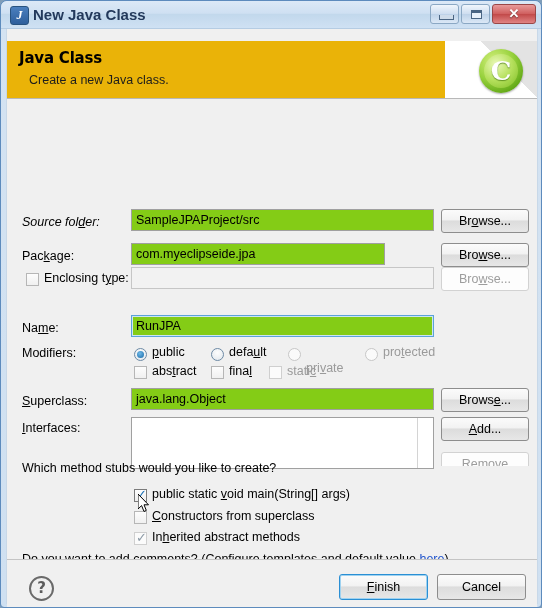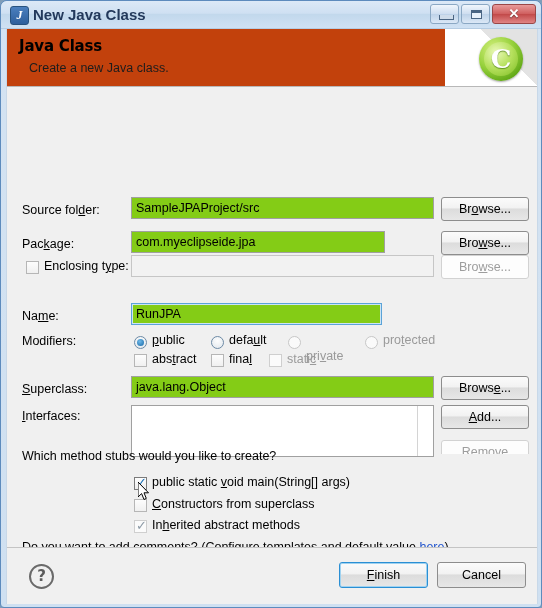--- a/index.html
+++ b/index.html
@@ -29,21 +29,21 @@
   .wb .max-glyph{position:absolute;left:9px;top:5px;width:11px;height:9px;box-sizing:border-box;
     border:1px solid #4a6583;border-top-width:3px;background:#e9f1fa;}
   .wb .x-glyph{position:absolute;left:0;top:0;width:42px;height:18px;line-height:18px;text-align:center;
     color:#fff;font-weight:bold;font-size:13px;font-family:"Liberation Sans",sans-serif;
     text-shadow:0 1px 1px rgba(0,0,0,.45);}
 
   
   .client{position:absolute;left:5px;top:28px;width:532px;height:575px;background:#f0f0f0;
     box-sizing:border-box;border-left:1px solid #c8d8e8;border-right:1px solid #c8d8e8;}
 
-  .header{position:relative;height:57px;background:#c2410c;border-bottom:1px solid #b8b8b8;overflow:hidden;}
+  .header{position:relative;height:57px;background:#eab308;border-bottom:1px solid #b8b8b8;overflow:hidden;margin-top:12px;}
   .header h1{margin:0;position:absolute;left:12px;top:8px;font-size:15px;font-weight:bold;color:#000;
     font-family:"DejaVu Sans",sans-serif;letter-spacing:-.2px;}
   .header .sub{position:absolute;left:22px;top:32px;font-size:12.5px;color:#1d1d1d;}
   .header .corner{position:absolute;right:0;top:0;width:92px;height:57px;
     background:linear-gradient(225deg,#e3e3e3 0%,#e3e3e3 38%,#ffffff 38%);}
   .logo{position:absolute;right:14px;top:8px;width:44px;height:44px;border-radius:50%;
     background:radial-gradient(circle at 34% 28%, #d4f07e 0%, #97d13d 45%, #5ea514 80%, #3d7c0a 100%);
     box-shadow:0 1px 2px rgba(0,0,0,.35);}
   .logo .ring{position:absolute;left:5px;top:5px;width:34px;height:34px;border-radius:50%;
     background:radial-gradient(circle at 35% 30%, #eaf9b8 0%, #b5e05c 50%, #7cbc22 100%);}
@@ -128,21 +128,21 @@
       <h1>Java Class</h1>
       <div class="sub">Create a new Java class.</div>
       <div class="logo">
         <div class="ring"></div>
         <div class="c">C</div>
       </div>
     </div>
 
     <div class="body">
 
-      <div class="lbl" style="left:15px;top:116px;">
+      <div class="lbl" style="left:15px;top:116px;font-style:italic;">
         <span>Source fol<u>d</u>er:</span>
       </div>
       <div class="tf" style="left:124px;top:110px;width:303px;">SampleJPAProject/src</div>
       <div class="btn" style="left:434px;top:110px;width:88px;">Br<u>o</u>wse...</div>
 
       <div class="lbl" style="left:15px;top:150px;">
         <span>Pac<u>k</u>age:</span>
       </div>
       <div class="tf" style="left:124px;top:144px;width:254px;">com.myeclipseide.jpa</div>
       <div class="btn" style="left:434px;top:144px;width:88px;">Bro<u>w</u>se...</div>
@@ -150,21 +150,21 @@
       <div class="cb empty" style="left:19px;top:174px;"></div>
       <div class="lbl" style="left:37px;top:172px;">
         <span>Enclosing t<u>y</u>pe:</span>
       </div>
       <div class="tf disabled" style="left:124px;top:168px;width:303px;"></div>
       <div class="btn disabled" style="left:434px;top:168px;width:88px;">Bro<u>w</u>se...</div>
 
       <div class="lbl" style="left:15px;top:222px;">
         <span>Na<u>m</u>e:</span>
       </div>
-      <div class="tf focus" style="left:124px;top:216px;width:251px;">RunJPA</div>
+      <div class="tf focus" style="left:124px;top:216px;width:303px;">RunJPA</div>
 
       <div class="lbl" style="left:15px;top:247px;">
         <span>Modifiers:</span>
       </div>
 
       <div class="rb on" style="left:127px;top:249px;"></div>
       <div class="lbl" style="left:145px;top:246px;">
         <span><u>p</u>ublic</span>
       </div>
 

